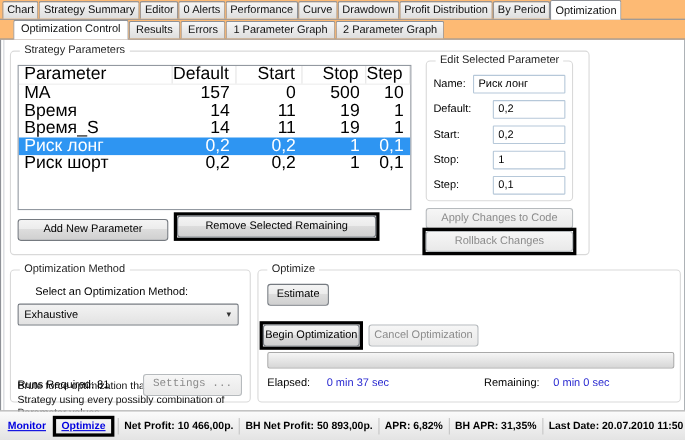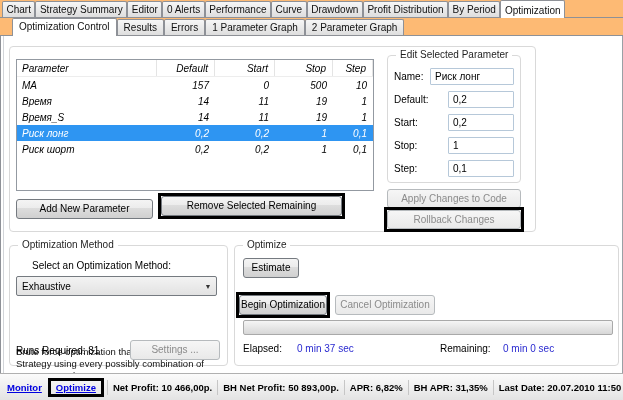--- a/index.html
+++ b/index.html
@@ -29,21 +29,21 @@
   .group.sp { left:8px; top:10px; width:527px; height:186px; }
   .group.edit { left:377px; top:8px; width:134px; height:128px; }
   .group.om { left:8px; top:209px; width:219px; height:121px; }
   .group.op { left:233px; top:209px; width:385px; height:121px; }
 
   
   .ptable { position:absolute; left:6px; top:12px; width:358px; height:132px; border:1px solid #9399a1; background:#fff; overflow:hidden; }
   .prow { display:grid; grid-template-columns:140px 58px 60px 58px 40px; height:16px; align-items:center; }
   .prow.header { height:17px; border-bottom:1px solid #ededed; }
   .prow.header .pcell { border-right:1px solid #e4e4e4; height:100%; display:flex; align-items:center; }
-  .pcell { font-size:10px; padding-right:6px; text-align:right; white-space:nowrap; overflow:hidden;font-style:italic; }
+  .pcell { font-size:16px; padding-right:6px; text-align:right; white-space:nowrap; overflow:hidden; }
   .pcell.name { text-align:left; padding-left:5px; padding-right:2px; }
   .prow.header .pcell { justify-content:flex-end; }
   .prow.header .pcell.name { justify-content:flex-start; }
   .prow.selected { background:#2e95f2; color:#fff; }
 
   
   .btn { display:block; position:absolute; font-family:inherit; font-size:10px; color:#000; text-align:center;
     border:1px solid #757a80; border-radius:3px;
     background:linear-gradient(#f4f4f4 0%, #ececec 45%, #dddddd 46%, #d0d0d0 100%);
     line-height:1; cursor:default; }
@@ -108,20 +108,21 @@
     <div class="tab active">Optimization Control</div>
     <div class="tab">Results</div>
     <div class="tab">Errors</div>
     <div class="tab">1 Parameter Graph</div>
     <div class="tab">2 Parameter Graph</div>
   </div>
 
   <div class="content">
 
     <div class="group sp">
+      <span class="legend">Strategy Parameters</span>
 
       <div class="ptable">
         <div class="prow header">
           <div class="pcell name">Parameter</div>
           <div class="pcell">Default</div>
           <div class="pcell">Start</div>
           <div class="pcell">Stop</div>
           <div class="pcell">Step</div>
         </div>
         <div class="prow">
@@ -200,21 +201,21 @@
 
     <div class="group om">
       <span class="legend">Optimization Method</span>
       <div style="position:absolute; left:6px; top:14px; font-size:10px;margin-left:16px;">Select an Optimization Method:</div>
       <div class="combo">
         <span class="val">Exhaustive</span>
         <span class="arrow">▼</span>
       </div>
       <div class="desc">Brute force optimization that executes the Strategy using every possibly combination of Parameter values.</div>
       <div class="runs">Runs Required: 81</div>
-      <button class="btn disabled" style="left:120px; top:94px; width:90px; height:20px;">Settings ...</button>
+      <button class="btn disabled" style="left:120px; top:94px; width:90px; height:20px;font-family:Liberation Mono, monospace;">Settings ...</button>
     </div>
 
     <div class="group op">
       <span class="legend">Optimize</span>
       <button class="btn" style="left:8px; top:12px; width:56px; height:20px;">Estimate</button>
 
       <span class="ann" style="left:1px; top:46px; width:94px; height:26px;">
         <button class="btn">Begin Optimization</button>
       </span>
       <button class="btn disabled" style="left:100px; top:49px; width:100px; height:20px;">Cancel Optimization</button>

